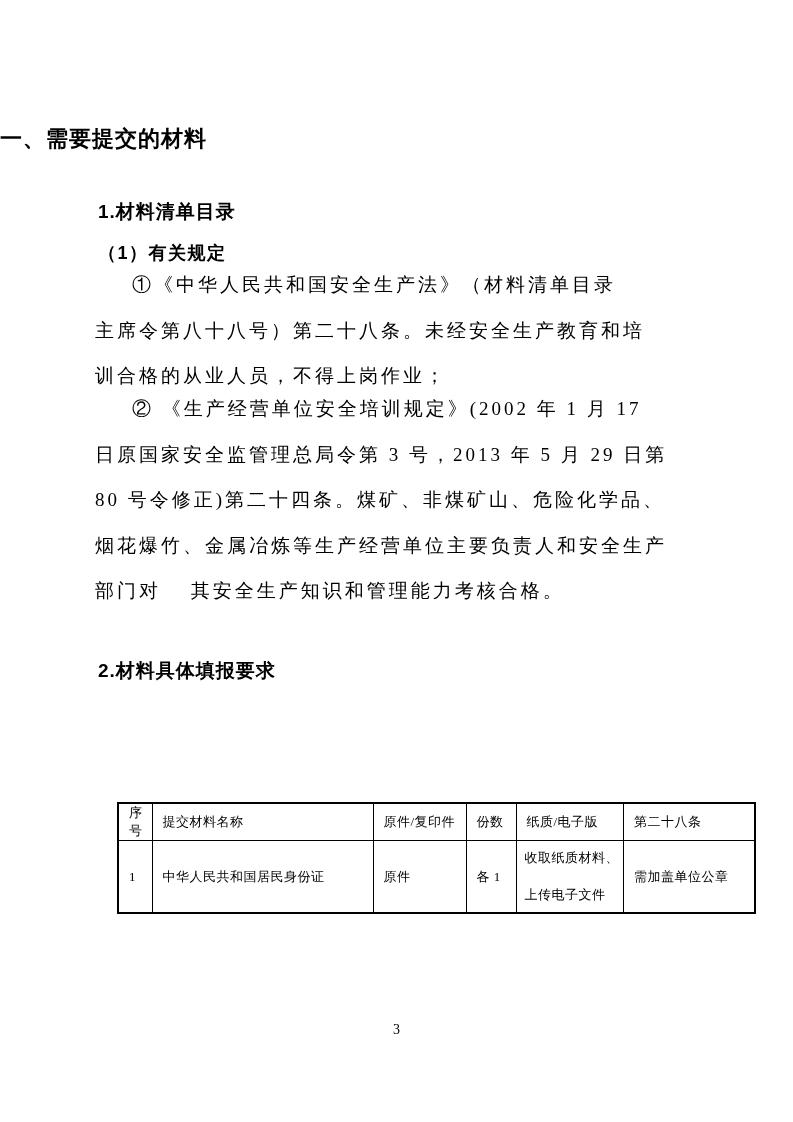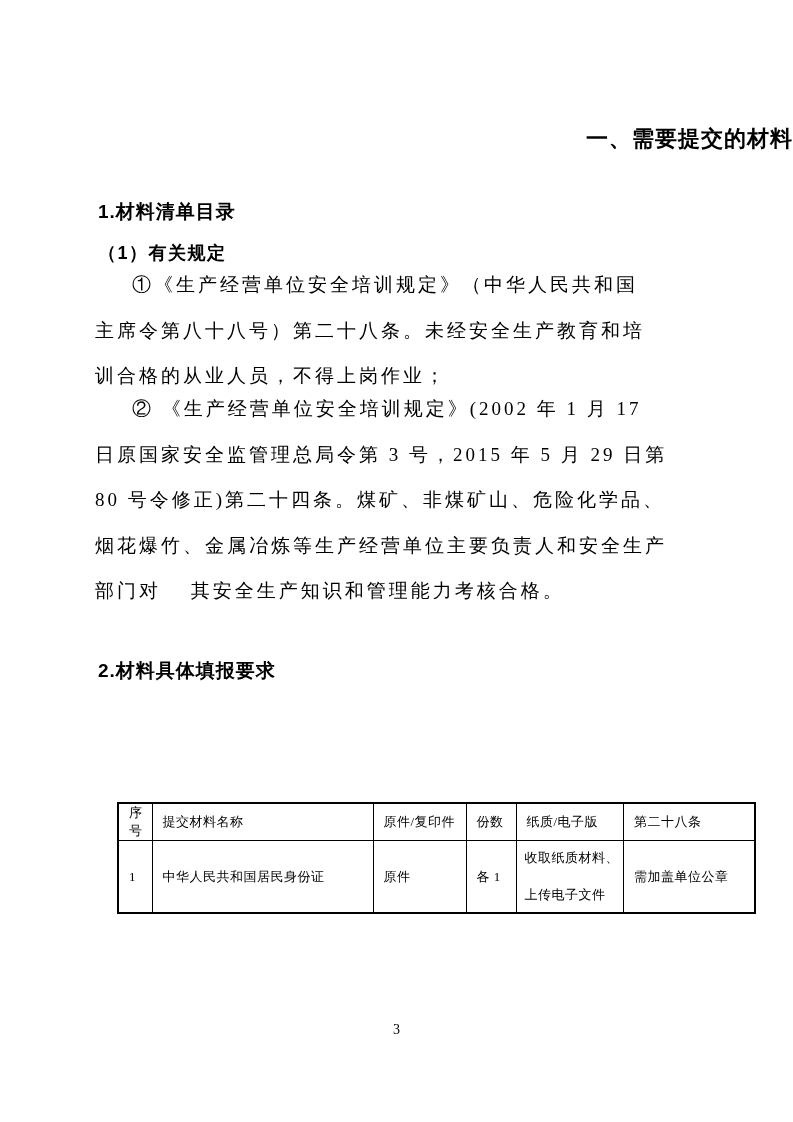--- a/index.html
+++ b/index.html
@@ -13,21 +13,21 @@
     height: 1122px;
     background: #ffffff;
     overflow: hidden;
     color: #000000;
   }
   .doc-title {
     position: absolute;
     top: 124px;
     left: 0;
     width: 793px;
-    text-align: right;
+    text-align: left;
     font-family: "Liberation Sans", "DejaVu Sans", sans-serif;
     font-weight: bold;
     font-size: 22px;
     letter-spacing: 1px;
     color: #000000;
   }
   .sec-heading {
     position: absolute;
     left: 98px;
     font-family: "Liberation Sans", "DejaVu Sans", sans-serif;
@@ -102,28 +102,28 @@
 
 <div class="page">
 
   <div class="doc-title">一、需要提交的材料</div>
 
   <div class="sec-heading sec1">1.材料清单目录</div>
 
   <div class="sec-heading sec2">（1）有关规定</div>
 
   <div class="para para1">
-    <div class="line indent">①《生产经营单位安全培训规定》（中华人民共和国</div>
+    <div class="line indent">①《中华人民共和国安全生产法》（材料清单目录</div>
     <div class="line">主席令第八十八号）第二十八条。未经安全生产教育和培</div>
     <div class="line">训合格的从业人员，不得上岗作业；</div>
   </div>
 
   <div class="para para2">
     <div class="line indent">② 《生产经营单位安全培训规定》(2002 年 1 月 17</div>
-    <div class="line">日原国家安全监管理总局令第 3 号，2015 年 5 月 29 日第</div>
+    <div class="line">日原国家安全监管理总局令第 3 号，2013 年 5 月 29 日第</div>
     <div class="line">80 号令修正)第二十四条。煤矿、非煤矿山、危险化学品、</div>
     <div class="line">烟花爆竹、金属冶炼等生产经营单位主要负责人和安全生产</div>
     <div class="line">部门对　 其安全生产知识和管理能力考核合格。</div>
   </div>
 
   <div class="sec-heading sec3">2.材料具体填报要求</div>
 
   <table class="doc-table">
     <colgroup>
       <col style="width:34px">

